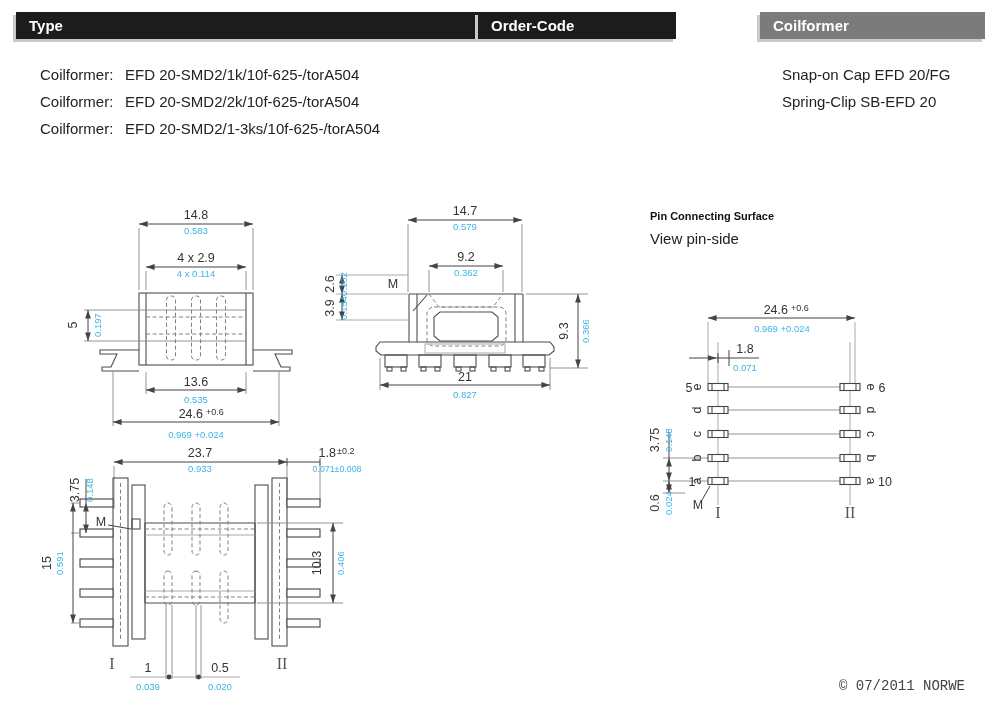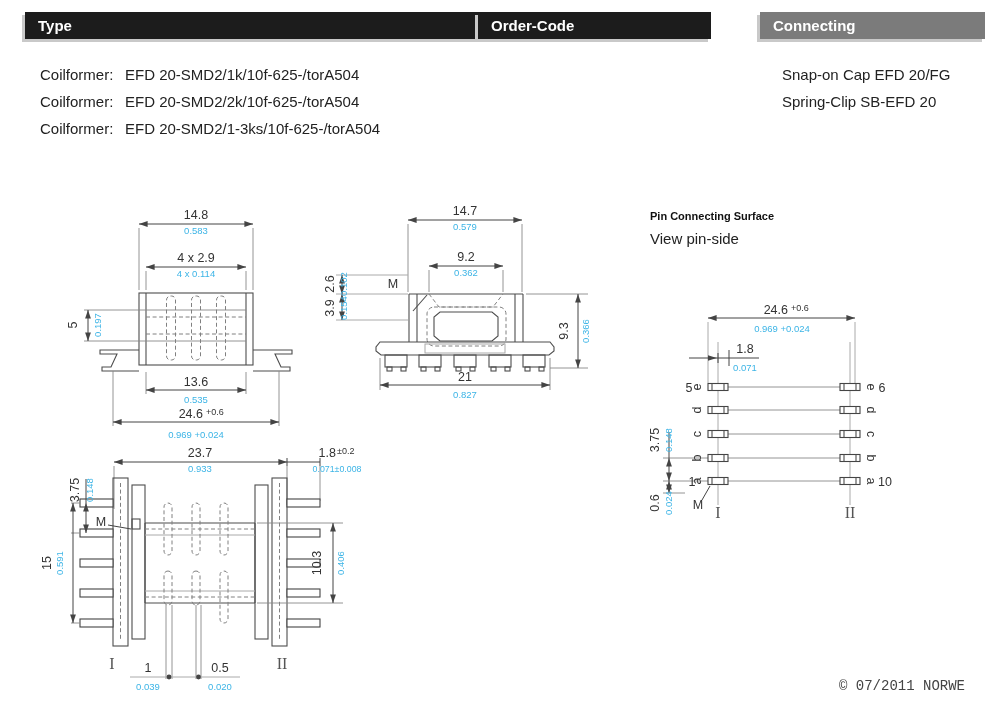--- a/index.html
+++ b/index.html
@@ -28,28 +28,28 @@
   .lng{stroke:#aaa;stroke-width:1;fill:none;}
   .dsh{stroke:#808080;stroke-width:1;fill:none;stroke-dasharray:4 2.6;}
   .dim{stroke:#444;stroke-width:1;fill:none;}
   .pad{fill:#fff;stroke:#444;stroke-width:1.1;}
 </style>
 </head>
 <body>
 
 <div id="page">
 
-  <div class="hbar" style="left:25px;width:464px;">
+  <div class="hbar" style="left:16px;width:464px;">
     <span>Type</span>
   </div>
-  <div class="hbar" style="left:478px;width:233px;">
+  <div class="hbar" style="left:478px;width:198px;">
     <span>Order-Code</span>
   </div>
   <div class="hbar gray" style="left:760px;width:225px;">
-    <span>Connecting</span>
+    <span>Coilformer</span>
   </div>
 
   <div class="col" style="left:40px;">
     <div class="part-row">
       <span class="part-kind">Coilformer:</span>
       <span>EFD 20-SMD2/1k/10f-625-/torA504</span>
     </div>
     <div class="part-row">
       <span class="part-kind">Coilformer:</span>
       <span>EFD 20-SMD2/2k/10f-625-/torA504</span>

